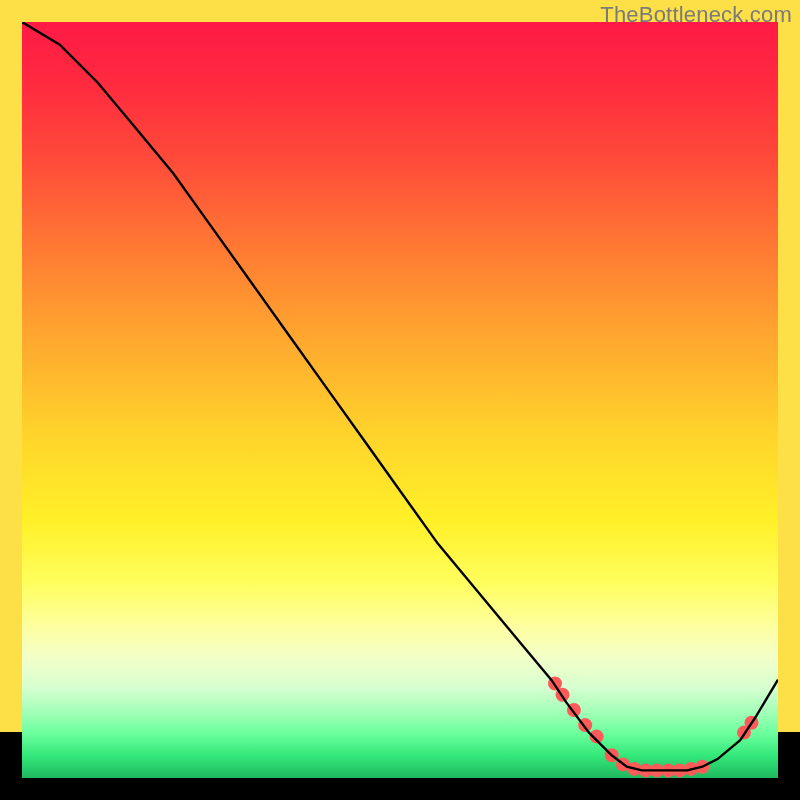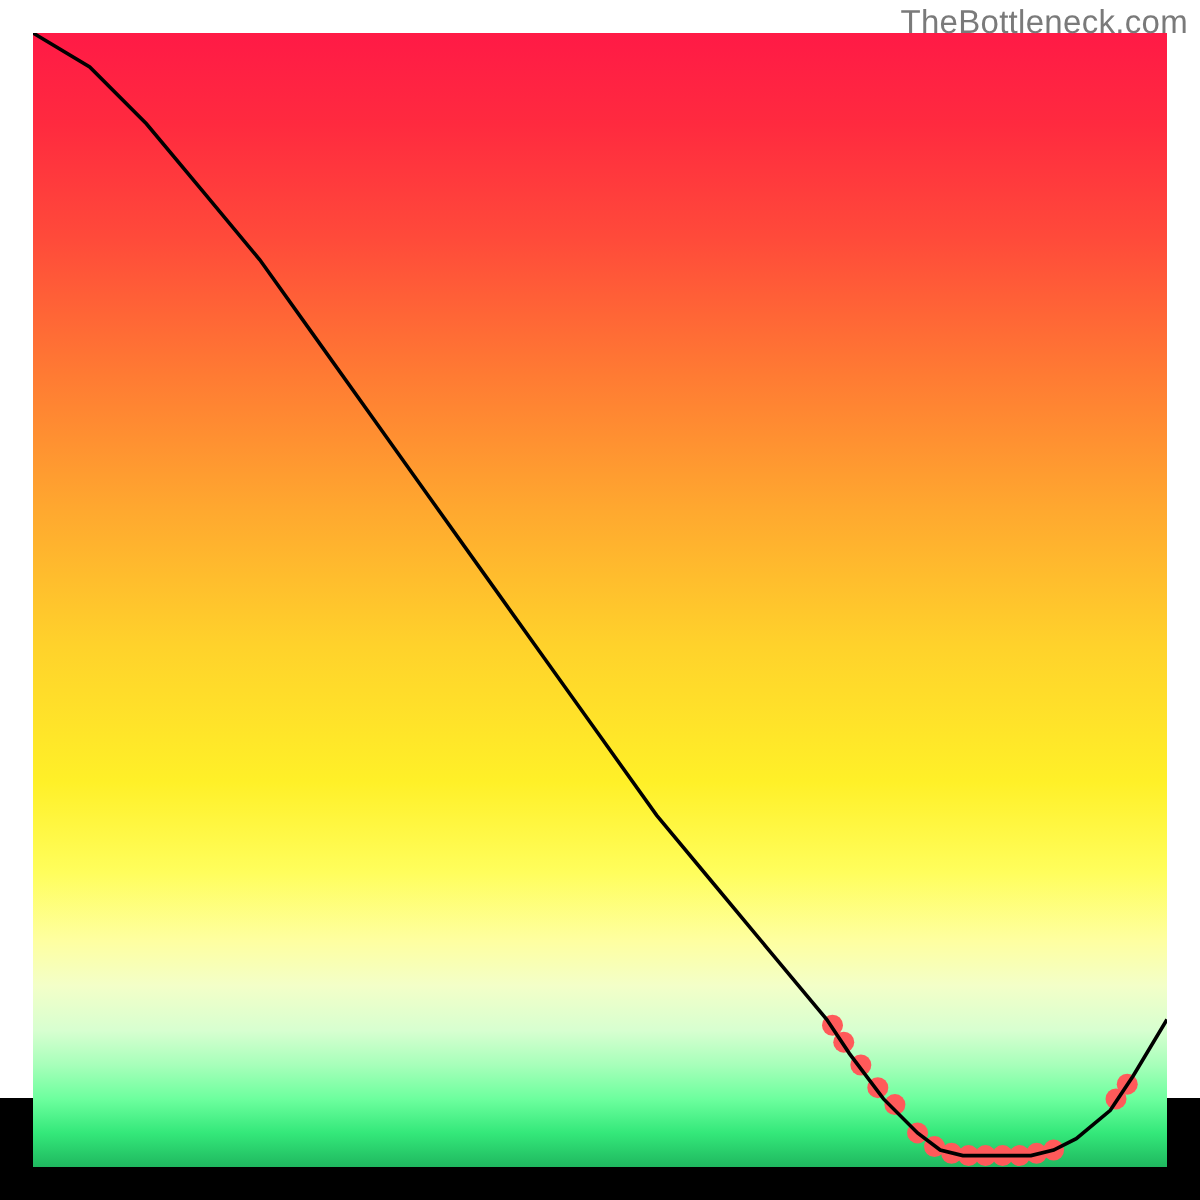--- a/index.html
+++ b/index.html
@@ -1,21 +1,21 @@
 <!DOCTYPE html>
 <html><head>
 <meta charset="utf-8">
 <style>
   * { margin: 0; padding: 0; box-sizing: border-box; }
   html, body { width: 800px; height: 800px; background: #000; overflow: hidden; }
   .stage {
     position: relative;
     width: 800px;
     height: 732px;
-    background: #ffffff;
+    background: #fde047;
   }
   .plot {
     position: absolute;
     left: 22px;
     top: 22px;
     width: 756px;
     height: 756px;
     overflow: hidden;
   }
   .gradient {

